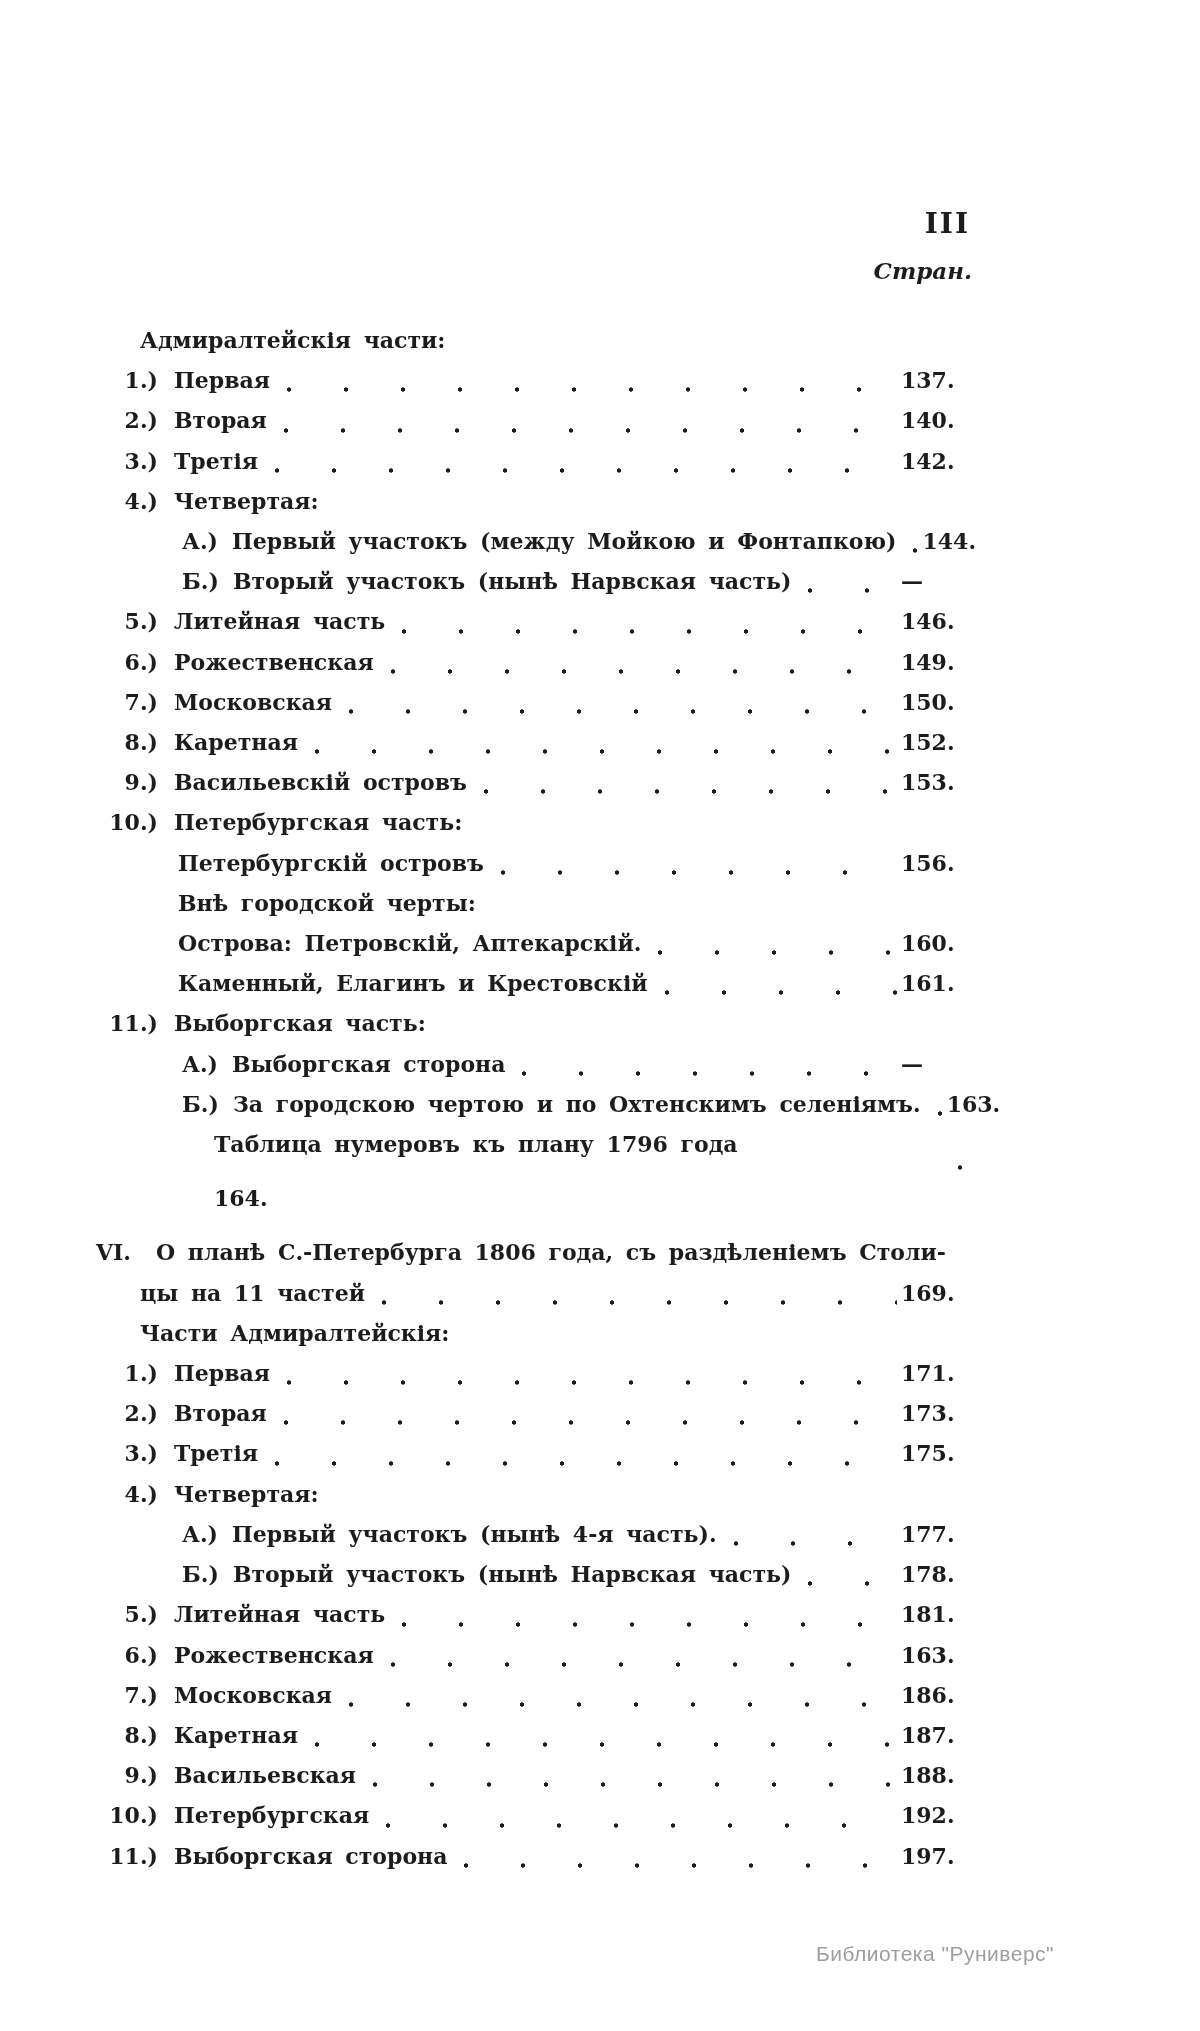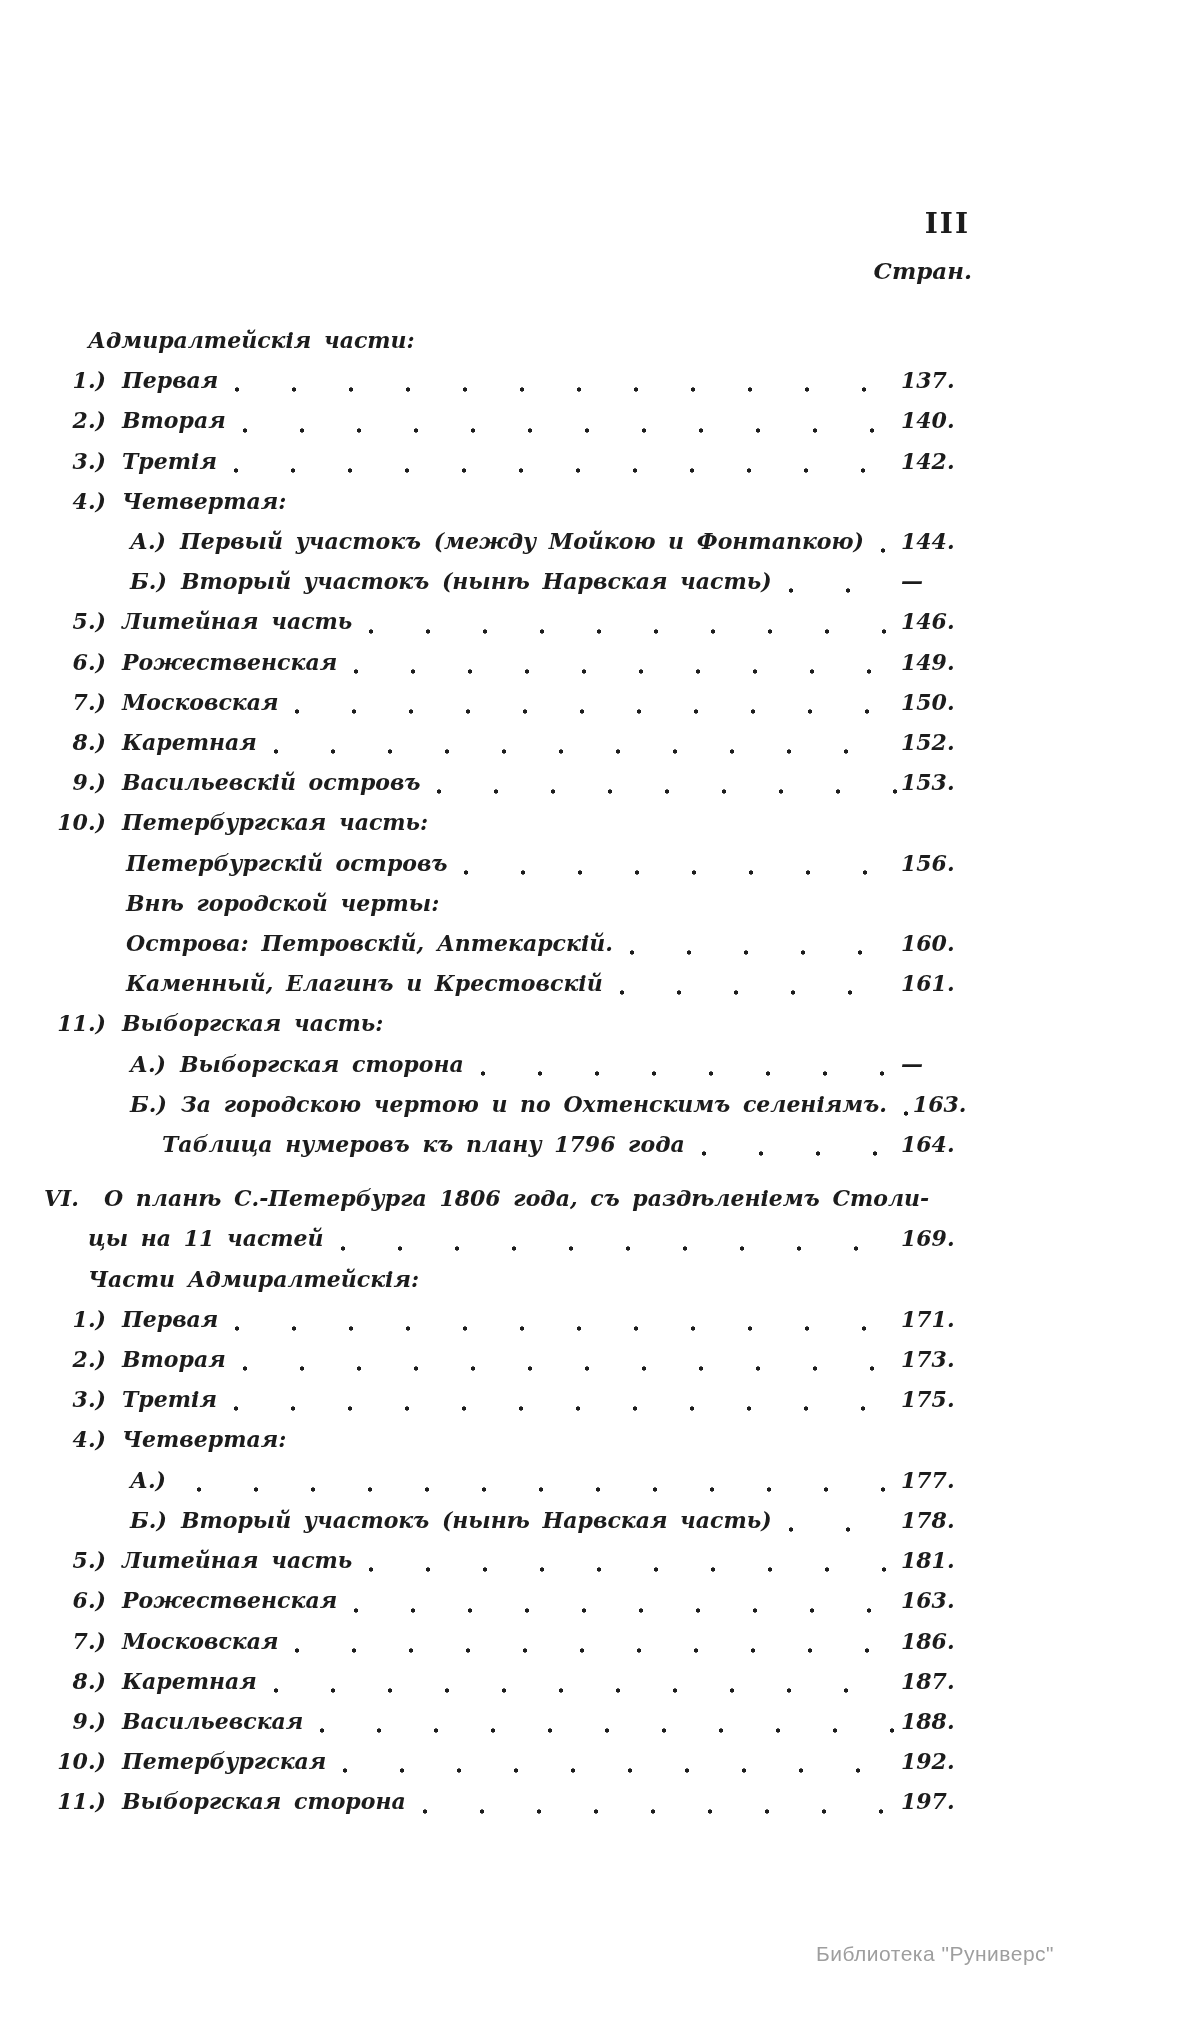--- a/index.html
+++ b/index.html
@@ -14,35 +14,34 @@
   .page-num{
     position:absolute;top:207px;right:230px;
     font-size:28px;font-weight:bold;letter-spacing:2px;
   }
   .col-header{
     position:absolute;top:257px;right:228px;
     font-size:23px;font-style:italic;font-weight:bold;
   }
   .toc{
     position:absolute;top:320px;left:0;right:0;
-    padding:0 233px 0 44px;
-    font-style:italic;
+    padding:0 233px 0 96px;
   }
   .row{
     display:flex;align-items:baseline;
     line-height:40.2px;font-size:22px;font-weight:bold;
     word-spacing:5px;white-space:nowrap;
   }
   .row .num{flex:0 0 auto;}
   .row.item .num{width:62px;text-align:right;margin-right:16px;}
   .row.main .num{width:44px;text-align:left;}
   .row.subitem{padding-left:86px;}
   .row.subitem .num{margin-right:14px;}
   .row.subplain{padding-left:82px;}
-  .row.table{padding-left:118px;}
+  .row.table{padding-left:118px;flex-direction:column;}
   .row.h1{padding-left:44px;}
   .row.cont{padding-left:44px;}
   .row.gap-before{margin-top:14px;gap:16px;}
   .label{flex:0 0 auto;}
   .leader{
     flex:1 1 auto;
     align-self:flex-end;
     height:7px;
     margin:0 4px 7px 16px;
     background-image:radial-gradient(circle at 3px 3.5px, #1c1c1c 1.9px, transparent 2.4px);
@@ -219,20 +218,21 @@
     <span class="leader"></span>
     <span class="page">175.</span>
   </div>
     <div class="row item">
     <span class="num">4.)</span>
     <span class="label">Четвертая:</span>
 
   </div>
     <div class="row subitem">
     <span class="num">А.)</span>
+    <span class="label">Первый участокъ (нынѣ 4-я часть).</span>
     <span class="leader"></span>
     <span class="page">177.</span>
   </div>
     <div class="row subitem">
     <span class="num">Б.)</span>
     <span class="label">Вторый участокъ (нынѣ Нарвская часть)</span>
     <span class="leader"></span>
     <span class="page">178.</span>
   </div>
     <div class="row item">

